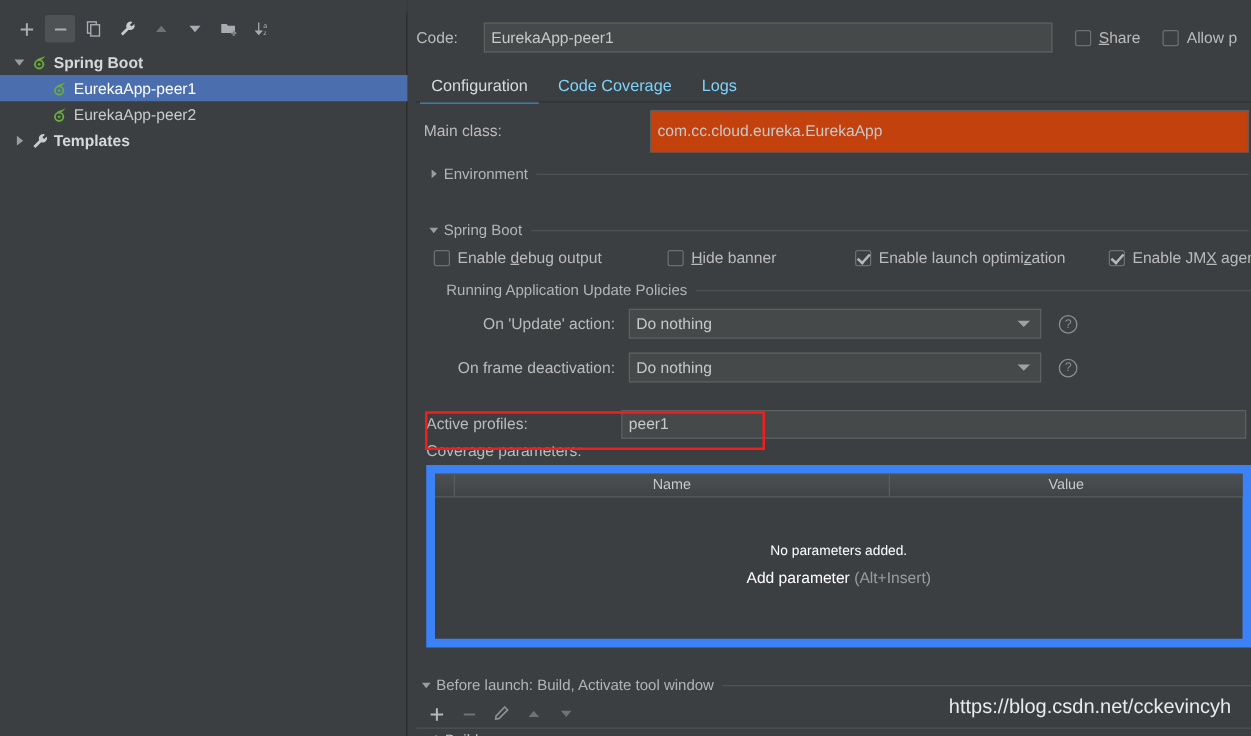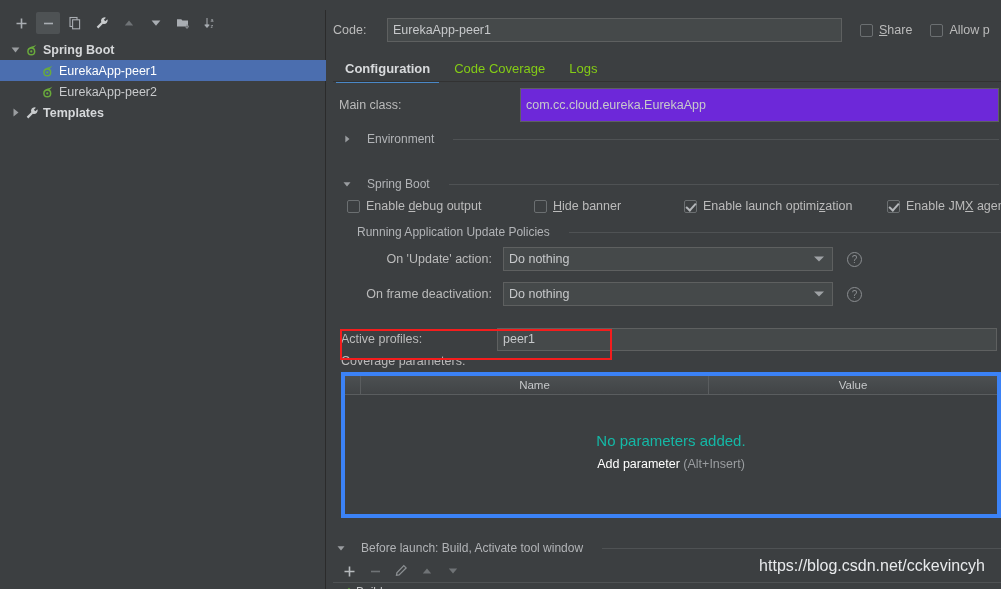--- a/index.html
+++ b/index.html
@@ -121,24 +121,24 @@
   #tabs {
     position: absolute; left: 6px; top: 55px;
     width: 668px; height: 28px;
     display: flex; align-items: flex-start;
   }
   .tab {
     height: 26px;
     padding: 0 12px;
     display: flex; align-items: center;
     font-size: 13px;
-    color: #84cc16;
+    color: #7dd3fc;
     position: relative;
   }
-  .tab.active { color: #d8dadc; font-weight: bold; }
+  .tab.active { color: #d8dadc; }
   .tab.active::after {
     content: "";
     position: absolute;
     left: 3px; right: 3px; bottom: -2px;
     height: 2px;
     background: #4a88c7;
   }
   #tab-underline {
     position: absolute; left: 6px; top: 81px;
     width: 668px; height: 1px;
@@ -153,34 +153,33 @@
 
   .row { display: flex; align-items: center; }
 
   #main-class-row {
     position: absolute; left: 6px; top: 5px;
     width: 660px; height: 24px; gap: 18px;
   }
   #main-class-label { width: 163px; font-size: 12.5px; }
   #main-class-input {
     flex: 1; height: 23px;
-    background: #6d28d9;
+    background: #c2410c;
     border: 1px solid #5e6060;
     color: #c7c9cb;
     font-family: "Liberation Sans", sans-serif;
     font-size: 12.5px;
     padding: 16px 5px;
     outline: none;
   }
 
   
   .group-head {
     display: flex; align-items: center;
     height: 16px;
-    gap: 12px;
   }
   .grp-arrow {
     width: 16px; flex: 0 0 16px;
     display: flex; align-items: center; justify-content: center;
     color: #9a9da0;
   }
   .grp-title {
     font-size: 12px; color: #b2b4b7;
     padding-right: 7px;
     white-space: nowrap;
@@ -283,21 +282,21 @@
 
   #override-label {
     position: absolute; left: 8px; top: 266px;
     font-size: 12.5px; color: #bbbbbb;
   }
 
   
   #params-table {
     position: absolute; left: 8px; top: 284px;
     width: 660px; height: 146px;
-    border: 4px solid #3b82f6;
+    border: 7px solid #3b82f6;
     background: #3c3f41;
     display: flex; flex-direction: column;
   }
   #params-header {
     height: 19px;
     display: flex;
     background: linear-gradient(#4c5052, #414446);
     border-bottom: 1px solid #5a5d5f;
   }
   .th {
@@ -309,21 +308,21 @@
   #th-spacer { width: 16px; flex: 0 0 16px; }
   #th-name  { width: 348px; flex: 0 0 348px; }
   #th-value { flex: 1; border-right: none; }
   #params-body {
     flex: 1;
     display: flex; flex-direction: column;
     align-items: center; justify-content: center;
     gap: 8px;
     padding-bottom: 6px;
   }
-  #empty-text { font-size: 15px; color: #14b8a6; }
+  #empty-text { font-size: 11px; color: #ffffff; }
   #add-param-line { font-size: 12.5px; color: #9a9da0; }
   #add-param-link { color: #ffffff; }
 
   
   #before-launch-group {
     position: absolute; left: 6px; top: 540px;
     width: 668px;
   }
   #bl-toolbar {
     position: absolute; left: 6px; top: 560px;

